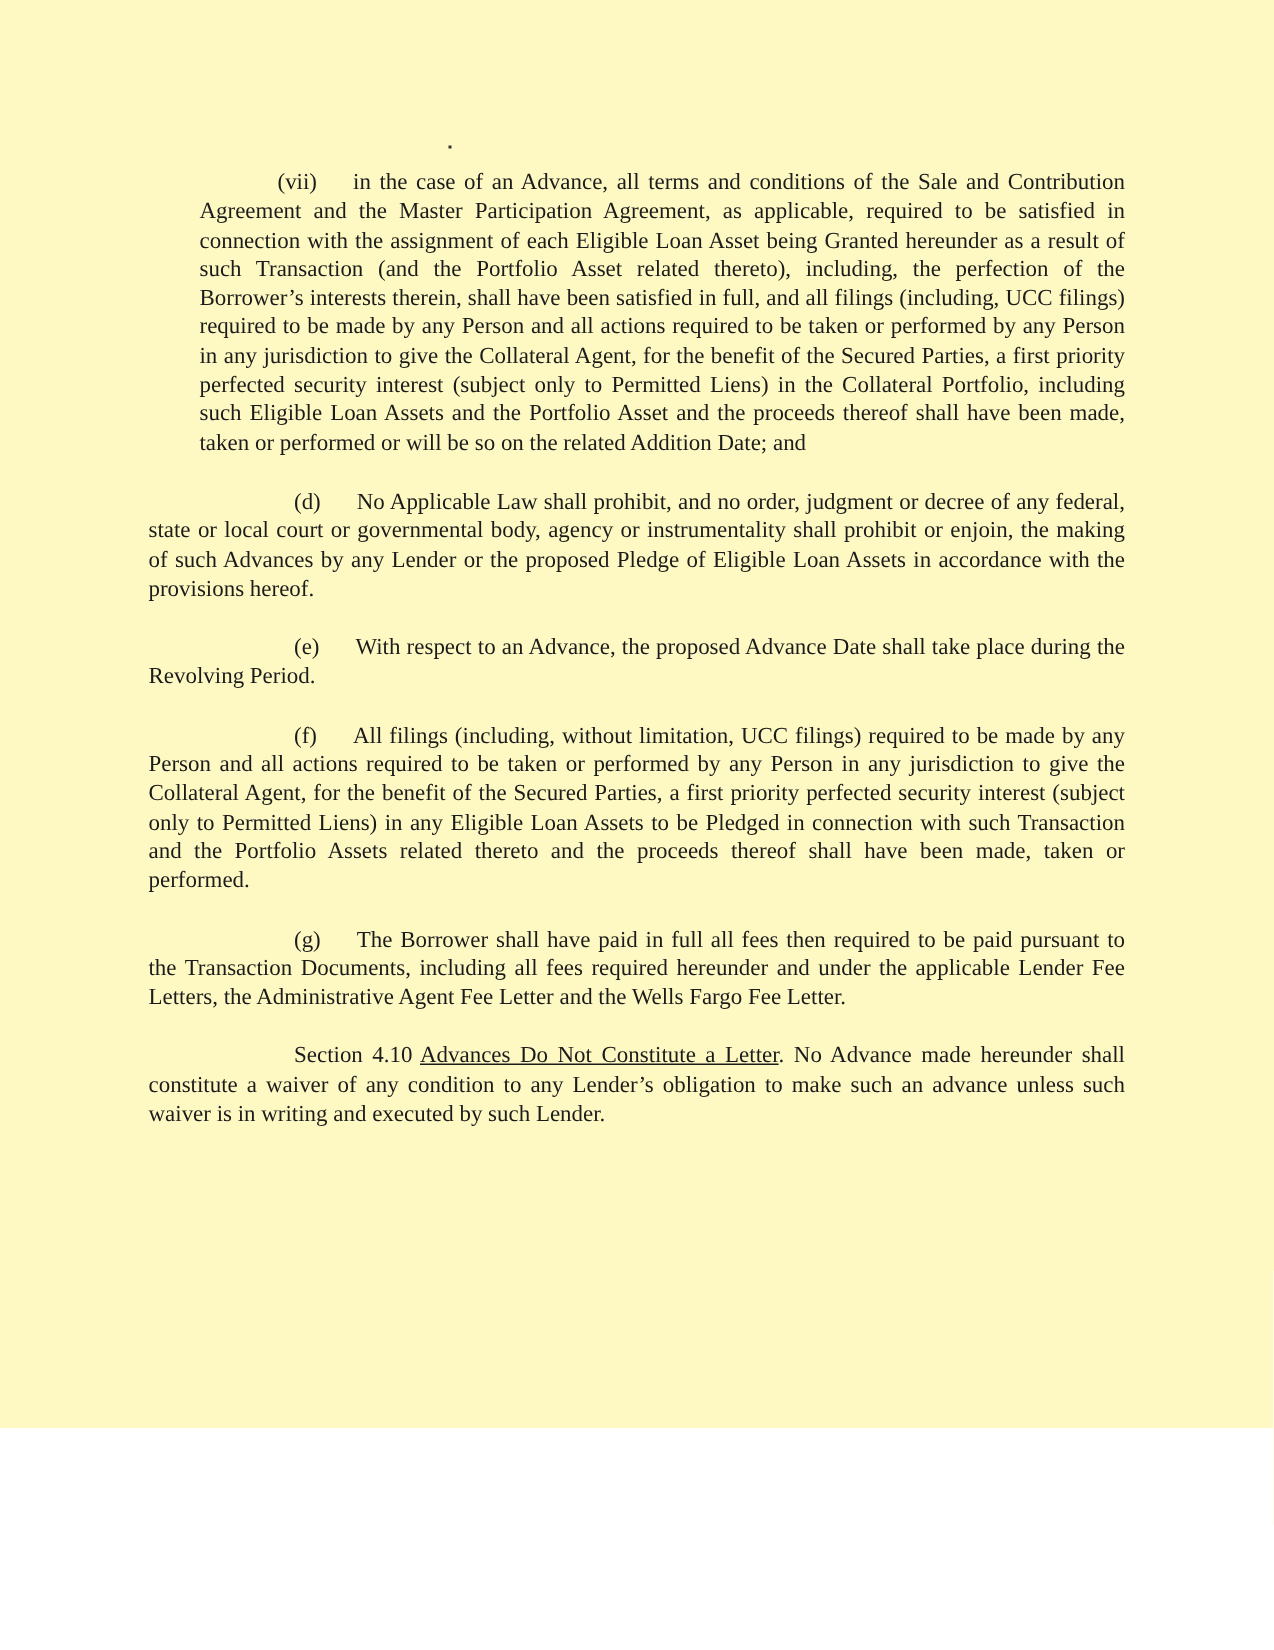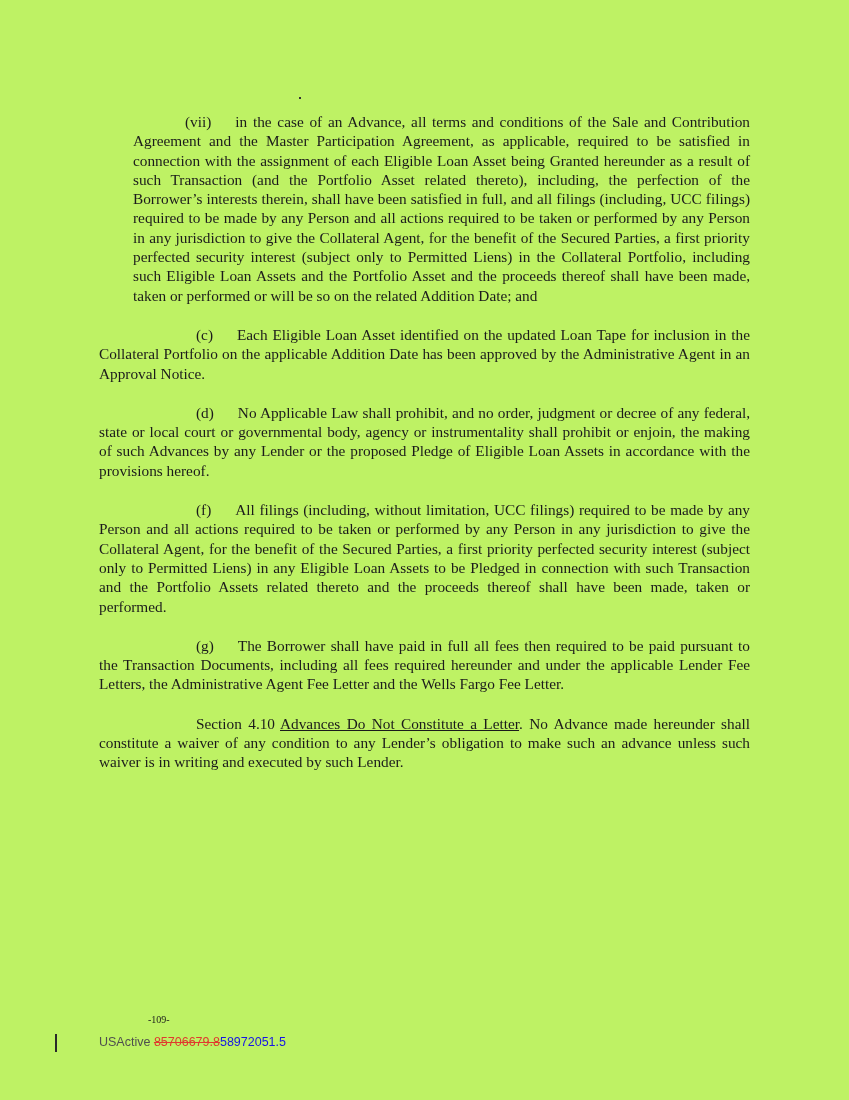--- a/index.html
+++ b/index.html
@@ -1,20 +1,20 @@
 <!DOCTYPE html>
 <html><head>
 <meta charset="utf-8">
 <style>
   html, body { margin: 0; padding: 0; background: #ffffff; }
   .page {
     position: relative;
     width: 849px;
-    height: 1100px;
-    background: #bef264;
+    height: 952px;
+    background: #fef9c3;
     font-family: "Liberation Serif", serif;
     color: #1b1b1b;
     overflow: hidden;
   }
   .content {
     position: absolute;
     left: 99px;
     top: 112px;
     width: 651px;
   }
@@ -78,24 +78,24 @@
 
 <div class="page">
 
   <div class="stray-dot"></div>
 
   <div class="content">
 
     <p class="para bq first"><span>(vii)</span><span class="tab"></span><span>in the case of an Advance, all terms and conditions of the Sale and Contribution Agreement and the Master Participation Agreement, as applicable, required to be satisfied in connection with the assignment of each Eligible Loan Asset being Granted hereunder as a result of such Transaction (and the Portfolio Asset related thereto), including, the perfection of the Borrower’s interests therein, shall have been satisfied in full, and all filings (including, UCC filings) required to be made by any Person and all actions required to be taken or performed by any Person in any jurisdiction to give the Collateral Agent, for the benefit of the Secured Parties, a first priority perfected security interest (subject only to Permitted Liens) in the Collateral Portfolio, including such Eligible Loan Assets and the Portfolio Asset and the proceeds thereof shall have been made, taken or performed or will be so on the related Addition Date; and</span></p>
 
 
-    <p class="para"><span>(c)</span><span class="tab"></span><span>Each Eligible Loan Asset identified on the updated Loan Tape for inclusion in the Collateral Portfolio on the applicable Addition Date has been approved by the Administrative Agent in an Approval Notice.</span></p>
 
     <p class="para"><span>(d)</span><span class="tab"></span><span>No Applicable Law shall prohibit, and no order, judgment or decree of any federal, state or local court or governmental body, agency or instrumentality shall prohibit or enjoin, the making of such Advances by any Lender or the proposed Pledge of Eligible Loan Assets in accordance with the provisions hereof.</span></p>
 
+    <p class="para"><span>(e)</span><span class="tab"></span><span>With respect to an Advance, the proposed Advance Date shall take place during the Revolving Period.</span></p>
 
     <p class="para"><span>(f)</span><span class="tab"></span><span>All filings (including, without limitation, UCC filings) required to be made by any Person and all actions required to be taken or performed by any Person in any jurisdiction to give the Collateral Agent, for the benefit of the Secured Parties, a first priority perfected security interest (subject only to Permitted Liens) in any Eligible Loan Assets to be Pledged in connection with such Transaction and the Portfolio Assets related thereto and the proceeds thereof shall have been made, taken or performed.</span></p>
 
     <p class="para"><span>(g)</span><span class="tab"></span><span>The Borrower shall have paid in full all fees then required to be paid pursuant to the Transaction Documents, including all fees required hereunder and under the applicable Lender Fee Letters, the Administrative Agent Fee Letter and the Wells Fargo Fee Letter.</span></p>
 
     <p class="para"><span>Section 4.10</span><span class="tab-sm"></span><span class="section-heading">Advances Do Not Constitute a Letter</span><span>.  No Advance made hereunder shall constitute a waiver of any condition to any Lender’s obligation to make such an advance unless such waiver is in writing and executed by such Lender.</span></p>
 
   </div>
 
   <div class="page-number">-109-</div>

